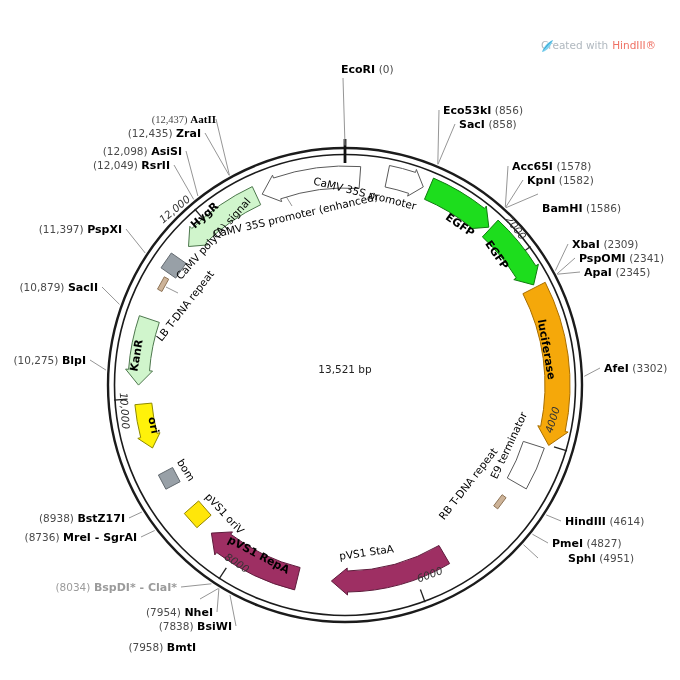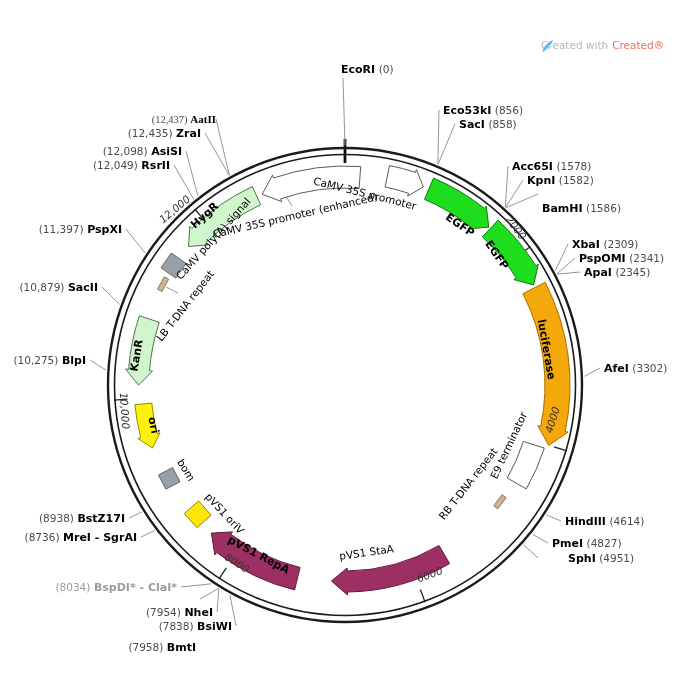--- a/index.html
+++ b/index.html
@@ -129,23 +129,24 @@
       <div class="site left" style="left: 86px; top: 360px;"><span class="pos">(10,275)</span> <span class="name">BlpI</span></div>
       <div class="site left" style="left: 98px; top: 287px;"><span class="pos">(10,879)</span> <span class="name">SacII</span></div>
       <div class="site left" style="left: 122px; top: 229px;"><span class="pos">(11,397)</span> <span class="name">PspXI</span></div>
       <div class="site left" style="left: 170px; top: 165px;"><span class="pos">(12,049)</span> <span class="name">RsrII</span></div>
       <div class="site left" style="left: 182px; top: 151px;"><span class="pos">(12,098)</span> <span class="name">AsiSI</span></div>
       <div class="site left" style="left: 201px; top: 133px;"><span class="pos">(12,435)</span> <span class="name">ZraI</span></div>
       <div class="site left" style="left: 216px; top: 119px; font-family: Liberation Serif, serif;"><span class="pos">(12,437)</span> <span class="name">AatII</span></div>
     </div>
 
   <div class="center-title">
+    <div class="tsize">13,521 bp</div>
   </div>
 
   <div class="watermark">
     <svg width="13" height="14" viewBox="0 0 13 14">
       <path d="M1 13 C3 7 7 3 12 1 C10.5 5.5 7.5 10.5 3 12.5 Z" fill="#7fd0ee"></path>
       <path d="M1 13 C4.5 9 8 5 12 1 C8 3 4 7.5 1 13 Z" fill="#2ea8d5"></path>
     </svg>
     <span class="wprefix">Created with</span>
-    <span class="wbrand">Created®</span>
+    <span class="wbrand">HindIII®</span>
   </div>
 </div>
 
 </body></html>

